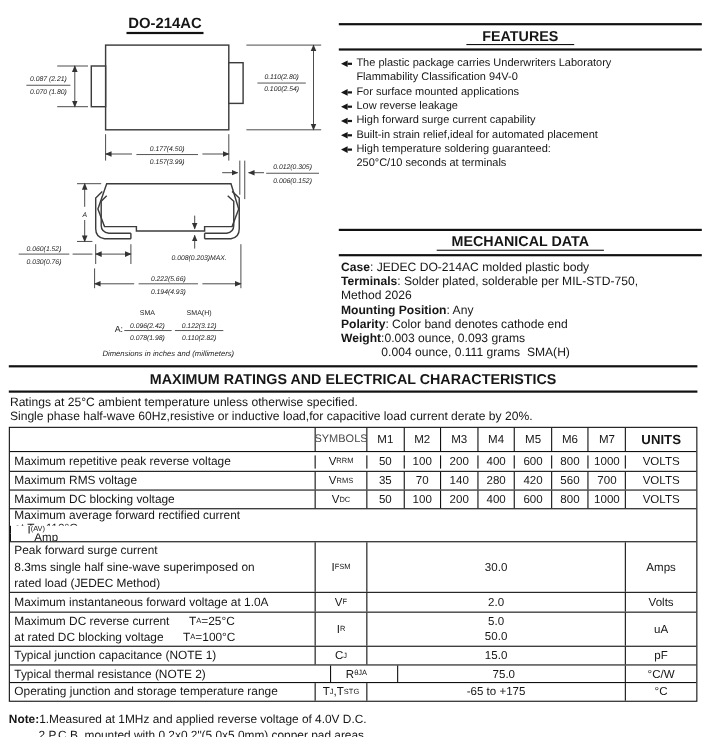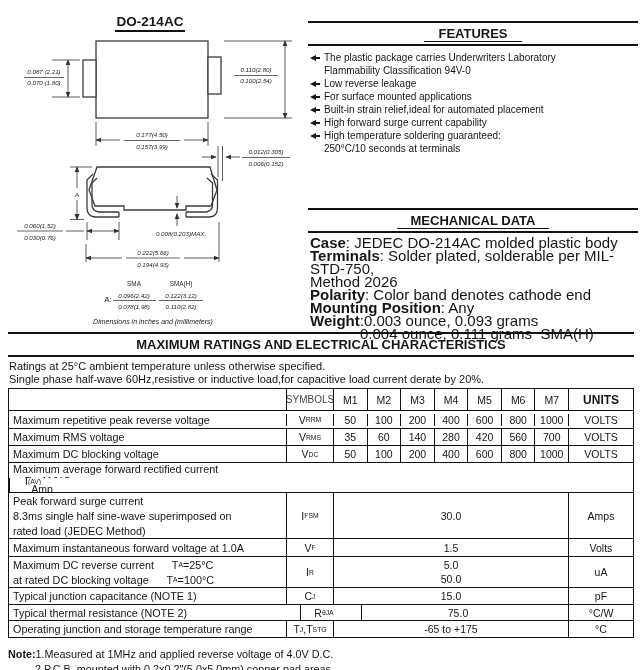--- a/index.html
+++ b/index.html
@@ -28,21 +28,21 @@
   .sec-head .h-title{display:inline-block;font-weight:bold;font-size:13px;
             border-bottom:1.5px solid #111;padding:0 14px 0;}
   .feat-list{list-style:none;margin:6px 0 0 2px;padding:0;font-size:10px;line-height:12.6px;}
   .feat-list li{display:flex;align-items:flex-start;margin:0 0 0.5px;}
   .blt{display:inline-flex;align-items:center;flex:0 0 14px;margin-top:3px;}
   .blt .tri{width:0;height:0;border-top:3.5px solid transparent;
             border-bottom:3.5px solid transparent;border-right:6.5px solid #161616;}
   .blt .tail{width:4px;height:2px;background:#161616;}
   .ftx{white-space:pre-line;}
   .mech{margin-top:53px;}
-  .mech-lines{margin:4px 0 0 2px;font-size:15px;line-height:12.9px;}
+  .mech-lines{margin:4px 0 0 2px;font-size:11px;line-height:12.9px;}
   .mline{white-space:pre-wrap;}
   .mline b{font-weight:bold;}
 
   
   .lower{position:absolute;left:8px;top:332px;width:626px;}
   .banner{border-top:2.5px solid #111;border-bottom:2.5px solid #111;
           text-align:center;font-weight:bold;font-size:13px;padding:3px 0;}
   .conds{font-size:11px;line-height:12.7px;margin:3px 0 0 1px;}
 
   .rt{margin-top:3px;border:1.4px solid #111;font-size:10.8px;}
@@ -173,63 +173,63 @@
             <i class="tail"></i>
           </span>
           <span class="ftx">The plastic package carries Underwriters Laboratory
 Flammability Classification 94V-0</span>
         </li>
         <li>
           <span class="blt">
             <i class="tri"></i>
             <i class="tail"></i>
           </span>
+          <span class="ftx">For surface mounted applications</span>
+        </li>
+        <li>
+          <span class="blt">
+            <i class="tri"></i>
+            <i class="tail"></i>
+          </span>
           <span class="ftx">Low reverse leakage</span>
         </li>
         <li>
           <span class="blt">
             <i class="tri"></i>
             <i class="tail"></i>
           </span>
-          <span class="ftx">For surface mounted applications</span>
+          <span class="ftx">High forward surge current capability</span>
         </li>
         <li>
           <span class="blt">
             <i class="tri"></i>
             <i class="tail"></i>
           </span>
           <span class="ftx">Built-in strain relief,ideal for automated placement</span>
-        </li>
-        <li>
-          <span class="blt">
-            <i class="tri"></i>
-            <i class="tail"></i>
-          </span>
-          <span class="ftx">High forward surge current capability</span>
         </li>
         <li>
           <span class="blt">
             <i class="tri"></i>
             <i class="tail"></i>
           </span>
           <span class="ftx">High temperature soldering guaranteed:
 250°C/10 seconds at terminals</span>
         </li>
       </ul>
 
     <div class="mech">
       <div class="sec-head">
         <span class="h-title">MECHANICAL DATA</span>
       </div>
       <div class="mech-lines">
           <div class="mline"><b>Case</b><span>: JEDEC DO-214AC molded plastic body</span></div>
           <div class="mline"><b>Terminals</b><span>: Solder plated, solderable per MIL-STD-750,</span></div>
           <div class="mline"><span>Method 2026</span></div>
+          <div class="mline"><b>Mounting Position</b><span>: Any</span></div>
           <div class="mline"><b>Polarity</b><span>: Color band denotes cathode end</span></div>
-          <div class="mline"><b>Mounting Position</b><span>: Any</span></div>
           <div class="mline"><b>Weight</b><span>:0.003 ounce, 0.093 grams</span></div>
           <div class="mline"><span>            0.004 ounce, 0.111 grams  SMA(H)</span></div>
         </div>
     </div>
   </div>
 
   <div class="lower">
     <div class="banner">MAXIMUM RATINGS AND ELECTRICAL CHARACTERISTICS</div>
     <div class="conds">
       <div>Ratings at 25°C ambient temperature unless otherwise specified.</div>
@@ -268,21 +268,21 @@
         </div>
         <div class="rt-row" style="height: 16px;">
           <div class="cell c-desc">
             <div class="lbl-line"><span>Maximum RMS voltage</span></div>
           </div>
           <div class="cell c-sym sym">
             <span>V</span>
             <span class="sb">RMS</span>
           </div>
           <div class="cell c-m val">35</div>
-          <div class="cell c-m val">60</div>
+          <div class="cell c-m val">70</div>
           <div class="cell c-m val">140</div>
           <div class="cell c-m val">280</div>
           <div class="cell c-m val">420</div>
           <div class="cell c-m val">560</div>
           <div class="cell c-m val">700</div>
           <div class="cell c-units unit">VOLTS</div>
         </div>
         <div class="rt-row" style="height: 16px;">
           <div class="cell c-desc">
             <div class="lbl-line"><span>Maximum DC blocking voltage</span></div>
@@ -331,21 +331,21 @@
         </div>
         <div class="rt-row" style="height: 17px;">
           <div class="cell c-desc">
             <div class="lbl-line"><span>Maximum instantaneous forward voltage at 1.0A</span></div>
           </div>
           <div class="cell c-sym sym">
             <span>V</span>
             <span class="sb">F</span>
           </div>
           <div class="cell c-span val">
-            <div class="vline">1.5</div>
+            <div class="vline">2.0</div>
           </div>
           <div class="cell c-units unit">Volts</div>
         </div>
         <div class="rt-row" style="height: 30px;">
           <div class="cell c-desc">
             <div class="lbl-line"><span>Maximum DC reverse current      T</span><span class="sb">A</span><span>=25°C</span></div>
             <div class="lbl-line"><span>at rated DC blocking voltage      T</span><span class="sb">A</span><span>=100°C</span></div>
           </div>
           <div class="cell c-sym sym">
             <span>I</span>

